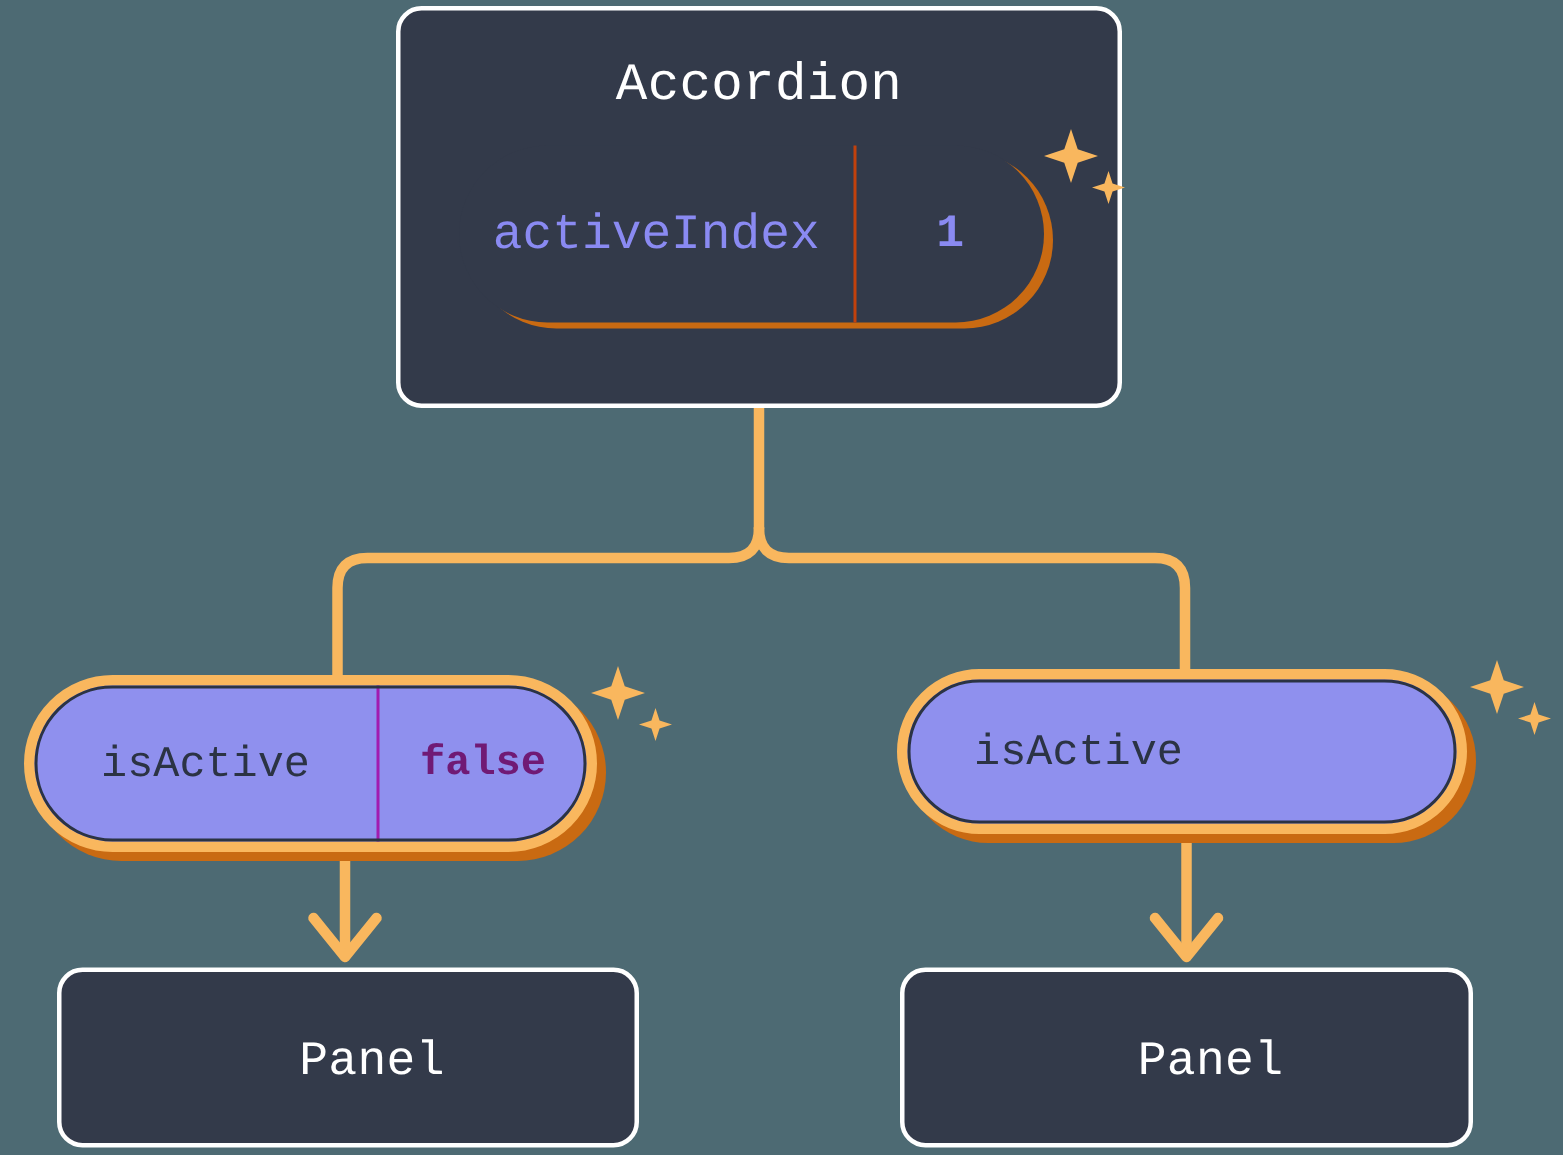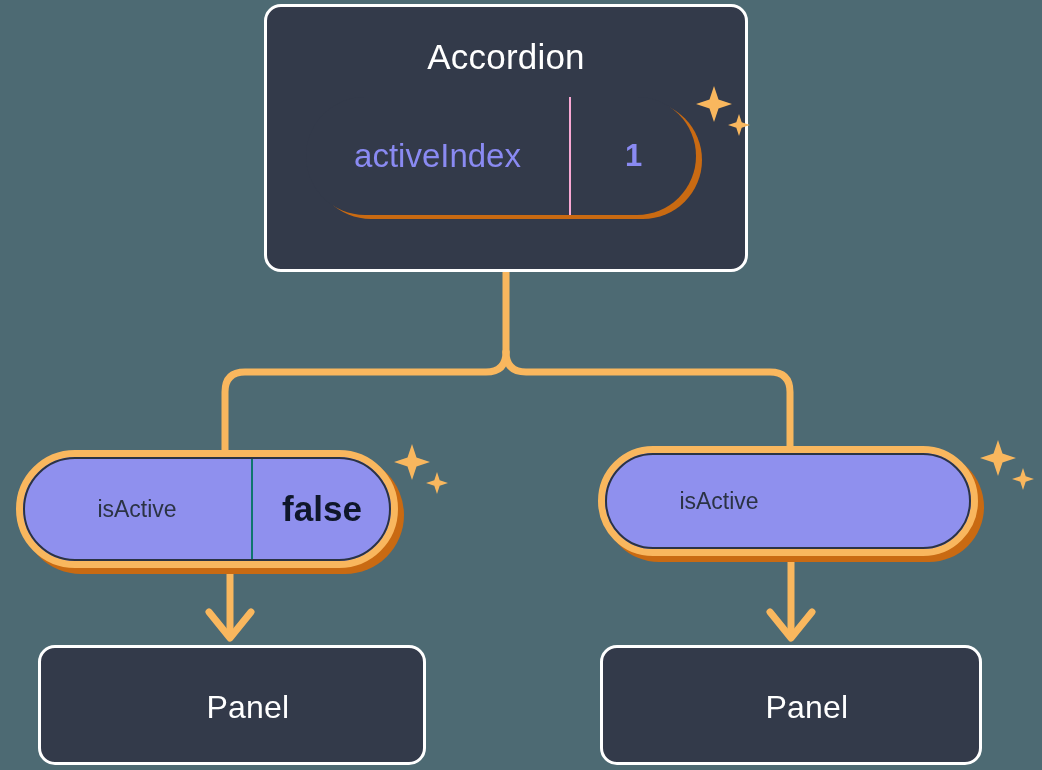--- a/index.html
+++ b/index.html
@@ -10,20 +10,21 @@
     width: 1042px;
     height: 770px;
     background: #4d6a73;
     font-family: "Liberation Sans", sans-serif;
     overflow: hidden;
   }
   #stage {
     position: relative;
     width: 1042px;
     height: 550px;
+    font-family: Liberation Mono, monospace;
   }
 
   
   #wires {
     position: absolute;
     left: 0; top: 0;
     width: 1042px; height: 770px;
     pointer-events: none;
     z-index: 1;
   }
@@ -97,21 +98,21 @@
     background: #333a4a;
     border: 7px solid #f9b košice;
   }
   #pill-activeindex {
     border-color: #f9b75e;
   }
   #pill-activeindex .pill-key {
     flex: 0 0 265px;
     color: #8a8af2;
     font-size: 33px;
-    border-right: 2px solid #f9a8d4;
+    border-right: 2px solid #c2410c;
   }
   #pill-activeindex .pill-val {
     flex: 1 1 auto;
     color: #8a8af2;
     font-size: 31px;
     font-weight: bold;
   }
 
   
   .pill-bool-shadow {
@@ -124,28 +125,28 @@
   }
   .pill-bool .pill-inner-stroke {
     position: absolute;
     left: 0; top: 0; right: 0; bottom: 0;
     border: 2px solid #2b3344;
     border-radius: 999px;
     pointer-events: none;
   }
   .pill-bool .pill-key {
     color: #2b3344;
-    font-size: 23px;
+    font-size: 29px;
     text-align: center;
   }
   .pill-bool .pill-val {
-    color: #0f172a;
-    font-size: 35px;
+    color: #701a75;
+    font-size: 28px;
     font-weight: bold;
-    border-left: 2px solid #0f766e;
+    border-left: 2px solid #a21caf;
   }
 
   #pill-left-shadow  { left: 22px;  top: 456px; width: 382px; height: 118px; border-radius:999px; position:absolute; z-index:3;}
   #pill-left         { left: 16px;  top: 450px; width: 382px; height: 118px; }
   #pill-left .pill-key { flex: 0 0 228px; }
   #pill-left .pill-val { flex: 1 1 auto; }
 
   #pill-right-shadow { left: 604px; top: 452px; width: 380px; height: 110px; border-radius:999px; position:absolute; z-index:3;}
   #pill-right        { left: 598px; top: 446px; width: 380px; height: 110px; }
   #pill-right .pill-key { flex: 0 0 228px; }

